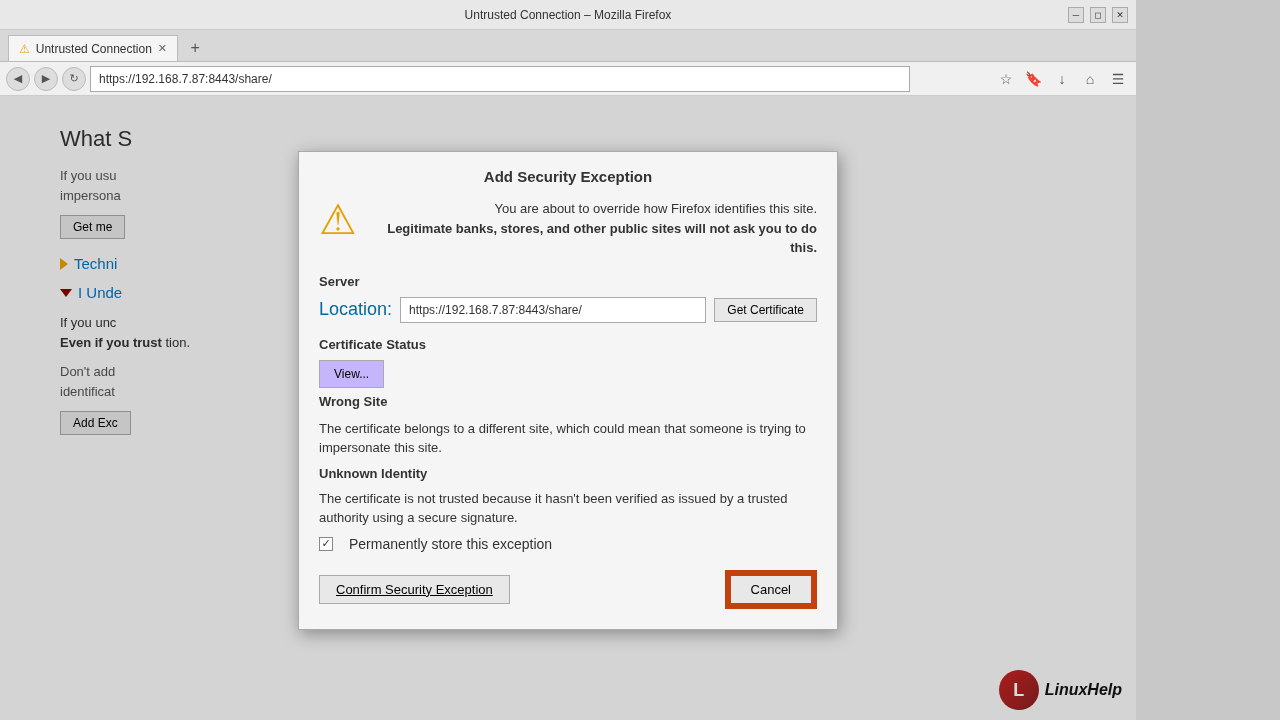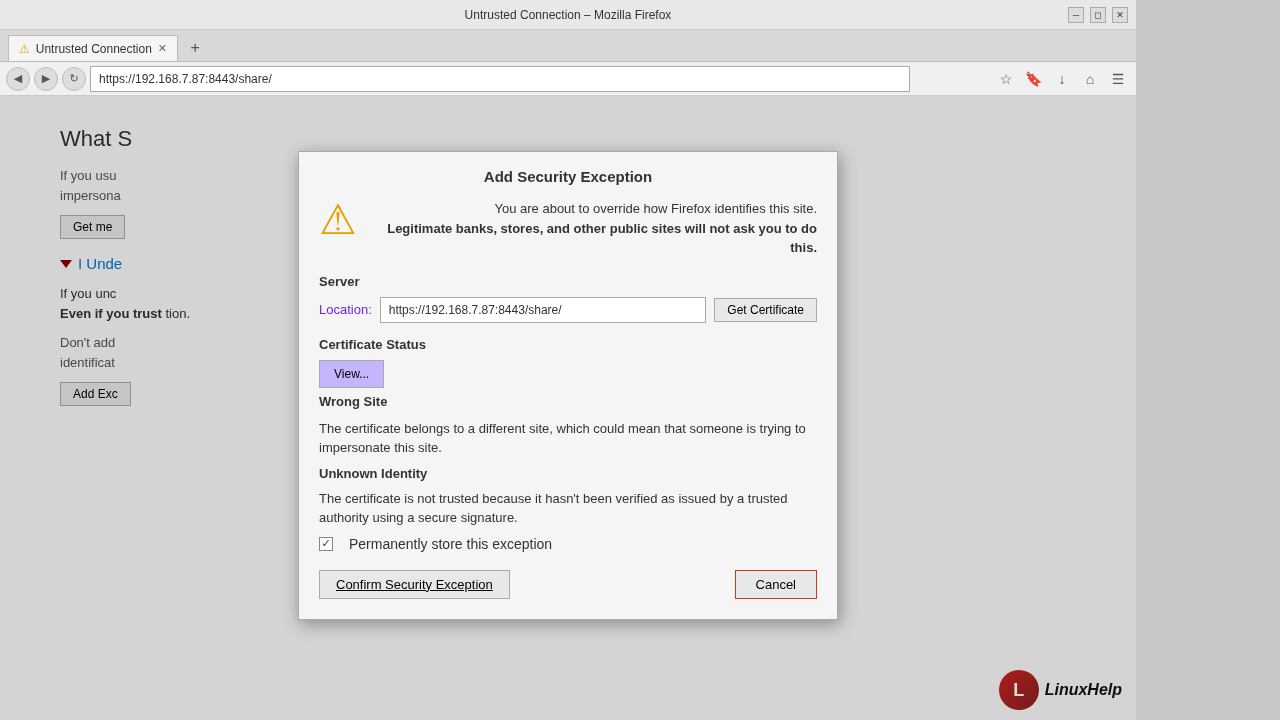--- a/index.html
+++ b/index.html
@@ -300,22 +300,22 @@
     }
 
     .location-row {
       display: flex;
       align-items: center;
       gap: 8px;
       margin-bottom: 14px;
     }
 
     .location-label {
-      font-size: 13px;
-      color: #6d28d9;
+      font-size: 18px;
+      color: #0369a1;
       white-space: nowrap;
     }
 
     .location-input {
       flex: 1;
       height: 26px;
       border: 1px solid #aaa;
       background: white;
       padding: 0 8px;
       font-size: 12px;
@@ -418,21 +418,21 @@
     .confirm-btn {
       border: 1px solid #aaa;
       background: #e8e8e8;
       padding: 6px 16px;
       font-size: 13px;
       cursor: pointer;
       text-decoration: underline;
     }
 
     .cancel-btn {
-      border: 1px solid #c2410c;
+      border: 6px solid #c2410c;
       background: #e8e8e8;
       padding: 6px 20px;
       font-size: 13px;
       cursor: pointer;
     }
 
     
     .linuxhelp-logo {
       position: absolute;
       bottom: 10px;
@@ -516,20 +516,24 @@
 
     <p class="page-text">
       <span>If you usu</span><br>
       <span>impersona</span>
     </p>
 
     <div class="get-me-btn">
       <span>Get me</span>
     </div>
 
+    <div class="section-toggle">
+      <div class="triangle-right"></div>
+      <span>Techni</span>
+    </div>
 
     <div class="section-toggle">
       <div class="triangle-down"></div>
       <span>I Unde</span>
     </div>
 
     <div class="understand-text">
       <span>If you unc</span><br>
       <span class="bold-text">Even if you trust</span>
       <span>tion.</span>

